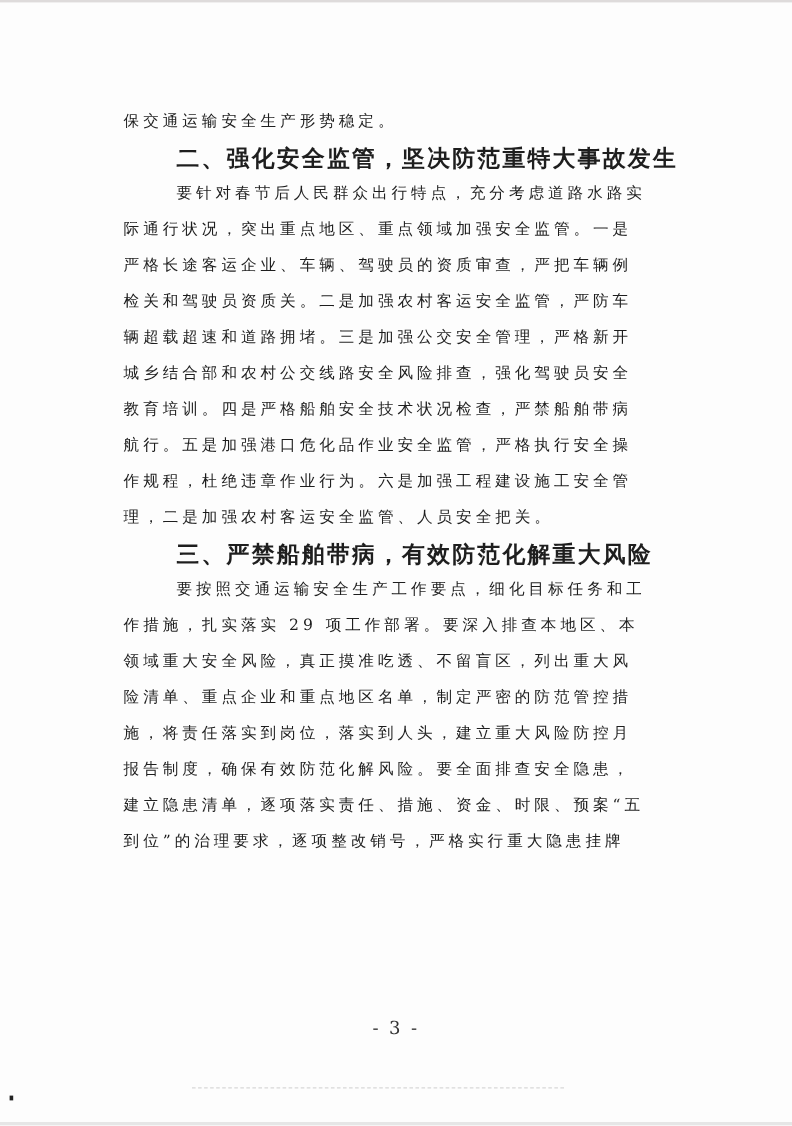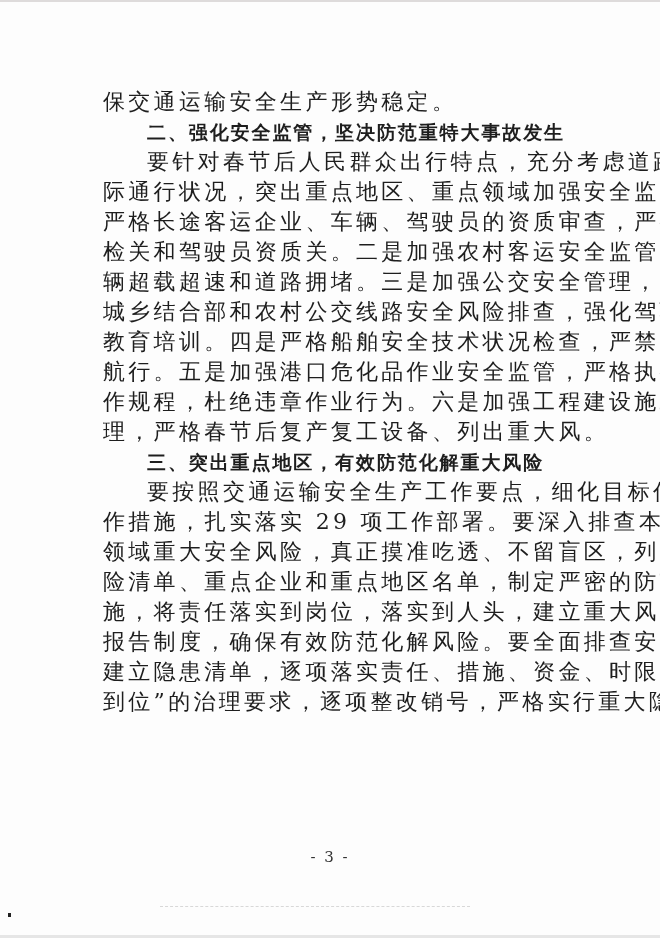--- a/index.html
+++ b/index.html
@@ -3,21 +3,21 @@
 <meta charset="utf-8">
 <style>
   html, body { margin: 0; padding: 0; }
   body {
     width: 660px; height: 938px; background: #fdfdfd; position: relative; overflow: hidden;
     font-family: "DejaVu Serif", "Liberation Serif", serif; color: #1e1e1e;
   }
   .topline { position: absolute; left: 0; top: 0; width: 660px; height: 2px; background: #c9c4c4; opacity: .6; }
   .page { position: absolute; left: 103px; top: 87px; width: 430px; }
   .line {
-    height: 30px; line-height: 30px; font-size: 22px; letter-spacing: 3.3px; white-space: nowrap;
+    height: 30px; line-height: 30px; font-size: 13px; letter-spacing: 3.3px; white-space: nowrap;
     overflow: visible;
   }
   .indent { padding-left: 44px; }
   .heading { font-family: "DejaVu Sans", "Liberation Sans", sans-serif; font-weight: bold; font-size: 19px; letter-spacing: 1.9px; text-align: center; }
   .pagenum { position: absolute; top: 848px; left: 0; width: 660px; text-align: center; font-size: 15px; letter-spacing: 2px; color: #333; }
   .speck { position: absolute; left: 8px; top: 913px; width: 3px; height: 4px; background: #222; }
   .scan { position: absolute; top: 906px; left: 160px; width: 310px; height: 1px; border-top: 1px dashed #d8d8d8; }
   .bottomline { position: absolute; left: 0; top: 935px; width: 660px; height: 3px; background: #d0d0d0; opacity: .5; }
 </style>
 </head>
@@ -30,22 +30,22 @@
   <div class="line indent heading">二、强化安全监管，坚决防范重特大事故发生</div>
   <div class="line indent">要针对春节后人民群众出行特点，充分考虑道路水路实</div>
   <div class="line">际通行状况，突出重点地区、重点领域加强安全监管。一是</div>
   <div class="line">严格长途客运企业、车辆、驾驶员的资质审查，严把车辆例</div>
   <div class="line">检关和驾驶员资质关。二是加强农村客运安全监管，严防车</div>
   <div class="line">辆超载超速和道路拥堵。三是加强公交安全管理，严格新开</div>
   <div class="line">城乡结合部和农村公交线路安全风险排查，强化驾驶员安全</div>
   <div class="line">教育培训。四是严格船舶安全技术状况检查，严禁船舶带病</div>
   <div class="line">航行。五是加强港口危化品作业安全监管，严格执行安全操</div>
   <div class="line">作规程，杜绝违章作业行为。六是加强工程建设施工安全管</div>
-  <div class="line">理，严格春节后复产复工设备、列出重大风。</div>
-  <div class="line indent heading">三、突出重点地区，有效防范化解重大风险</div>
+  <div class="line">理，二是加强农村客运安全监管、人员安全把关。</div>
+  <div class="line indent heading">三、严禁船舶带病，有效防范化解重大风险</div>
   <div class="line indent">要按照交通运输安全生产工作要点，细化目标任务和工</div>
   <div class="line">作措施，扎实落实 29 项工作部署。要深入排查本地区、本</div>
   <div class="line">领域重大安全风险，真正摸准吃透、不留盲区，列出重大风</div>
   <div class="line">险清单、重点企业和重点地区名单，制定严密的防范管控措</div>
   <div class="line">施，将责任落实到岗位，落实到人头，建立重大风险防控月</div>
   <div class="line">报告制度，确保有效防范化解风险。要全面排查安全隐患，</div>
   <div class="line">建立隐患清单，逐项落实责任、措施、资金、时限、预案“五</div>
   <div class="line">到位”的治理要求，逐项整改销号，严格实行重大隐患挂牌</div>
 </div>
 

